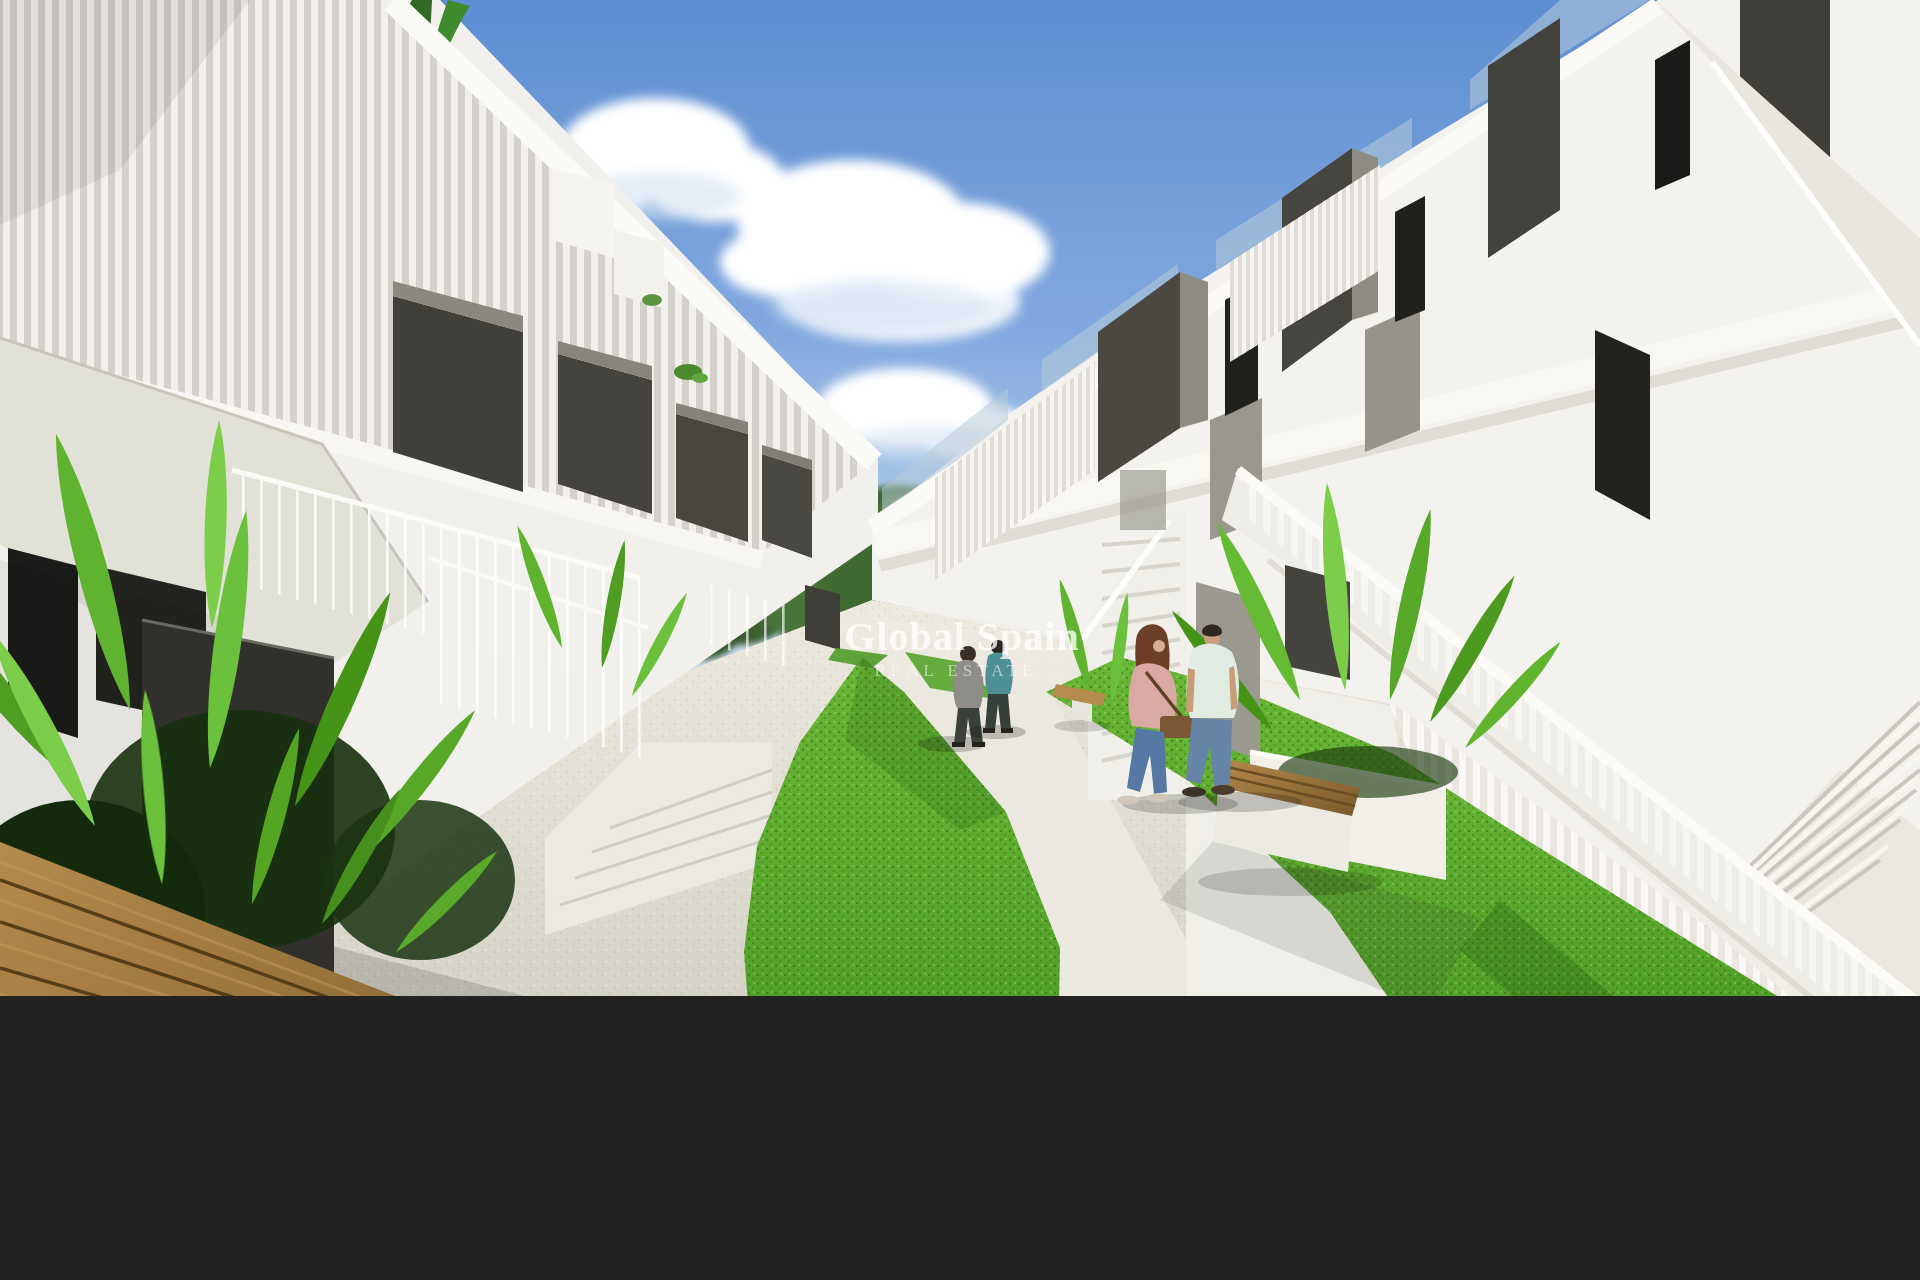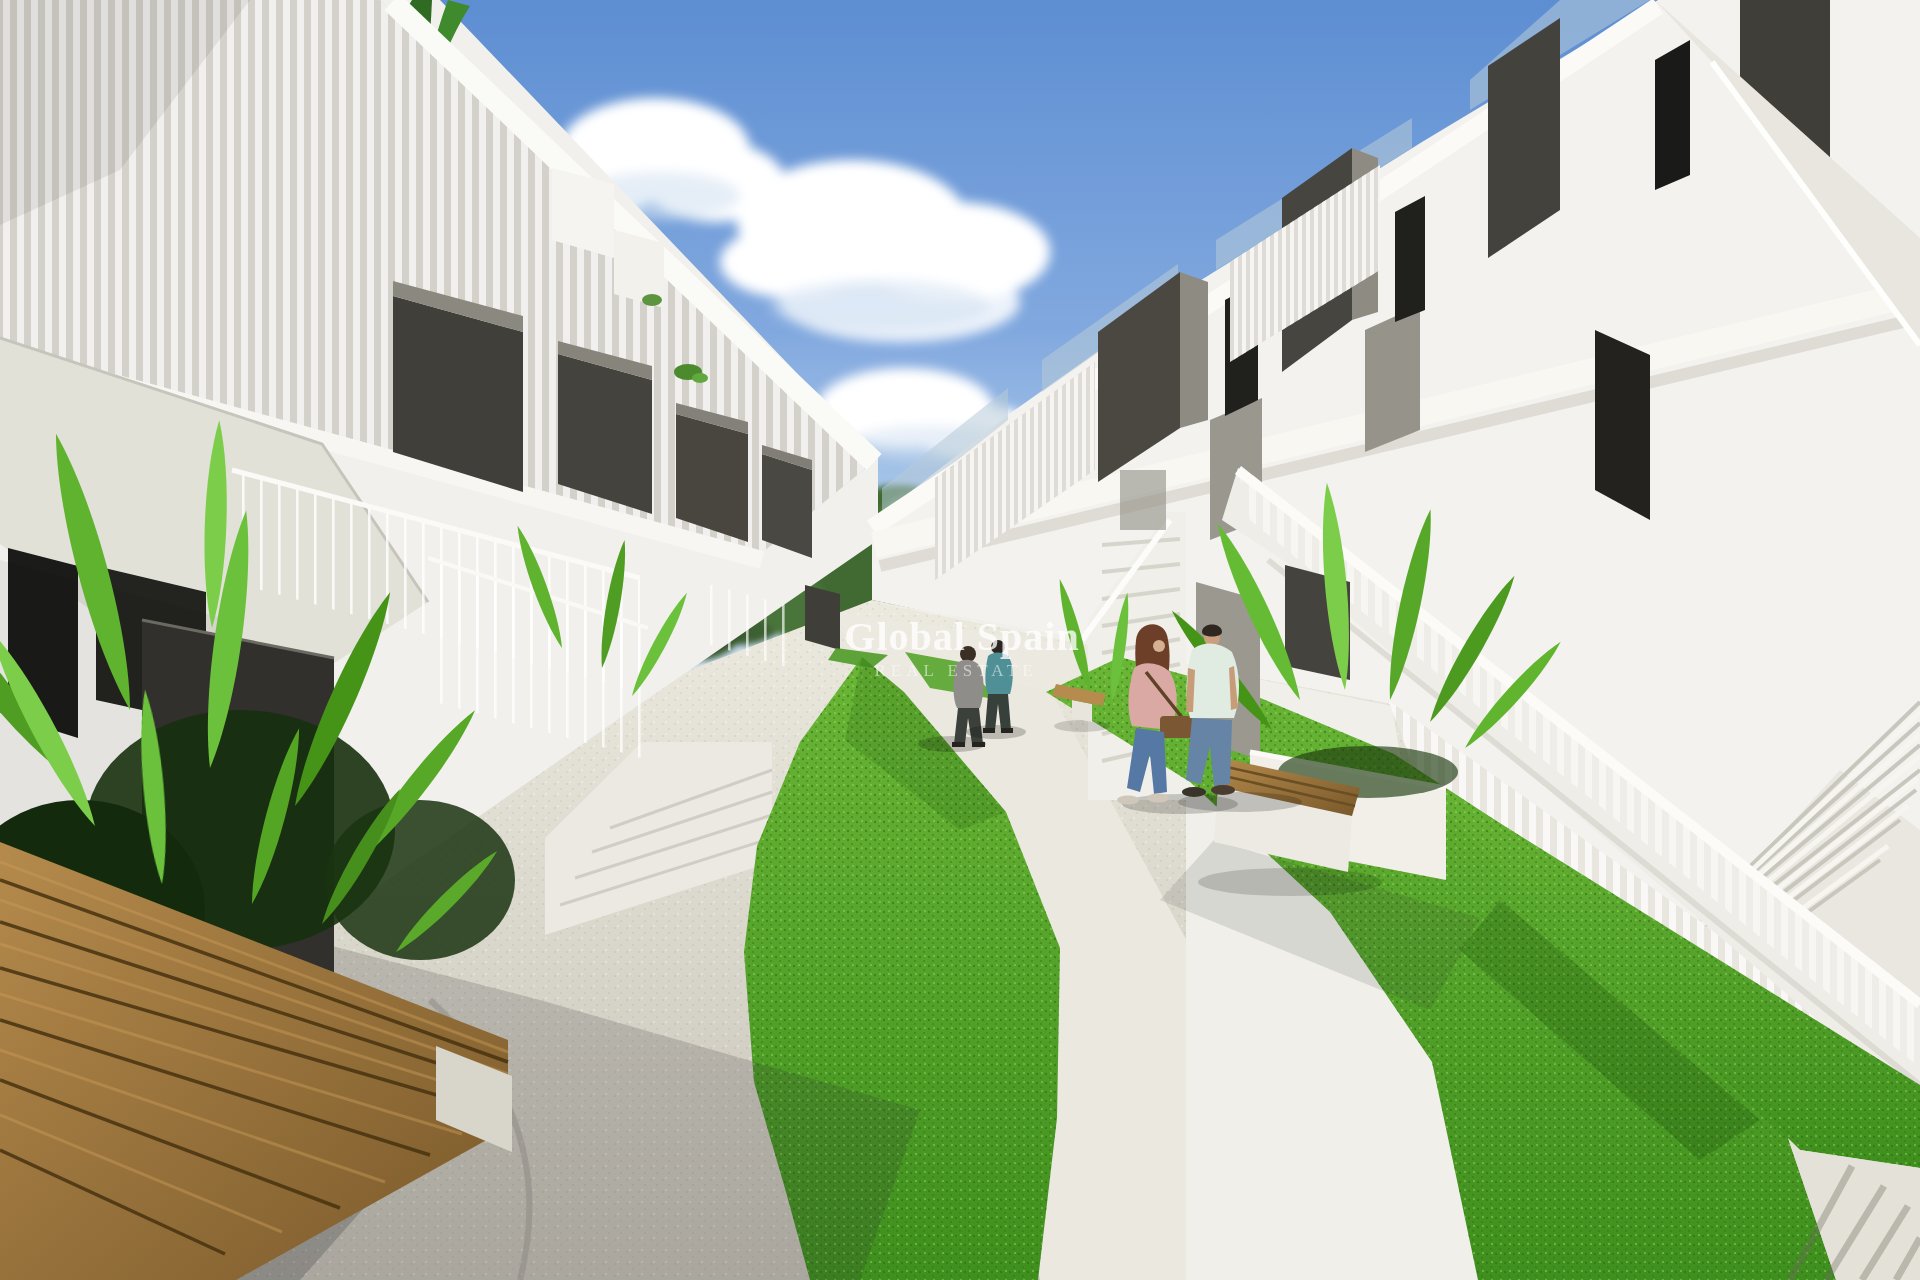--- a/index.html
+++ b/index.html
@@ -1,16 +1,16 @@
 <!DOCTYPE html>
 <html><head>
 <meta charset="utf-8">
 <style>
   html,body{margin:0;padding:0;background:#222;font-family:"Liberation Sans",sans-serif;}
-  .stage{position:relative;width:1920px;height:1280px;overflow:hidden;background:#cfd8e2;}
+  .stage{position:relative;width:1920px;height:996px;overflow:hidden;background:#cfd8e2;}
   .stage svg{display:block;width:1920px;height:1280px;}
   .wm1{font-family:"Liberation Serif",serif;font-size:40px;font-weight:600;letter-spacing:1px;
        fill:#ffffff;fill-opacity:.78;}
   .wm2{font-family:"Liberation Serif",serif;font-size:17px;font-weight:400;letter-spacing:5px;
        fill:#ffffff;fill-opacity:.52;}
 </style>
 </head>
 <body>
 
 <div class="stage">

